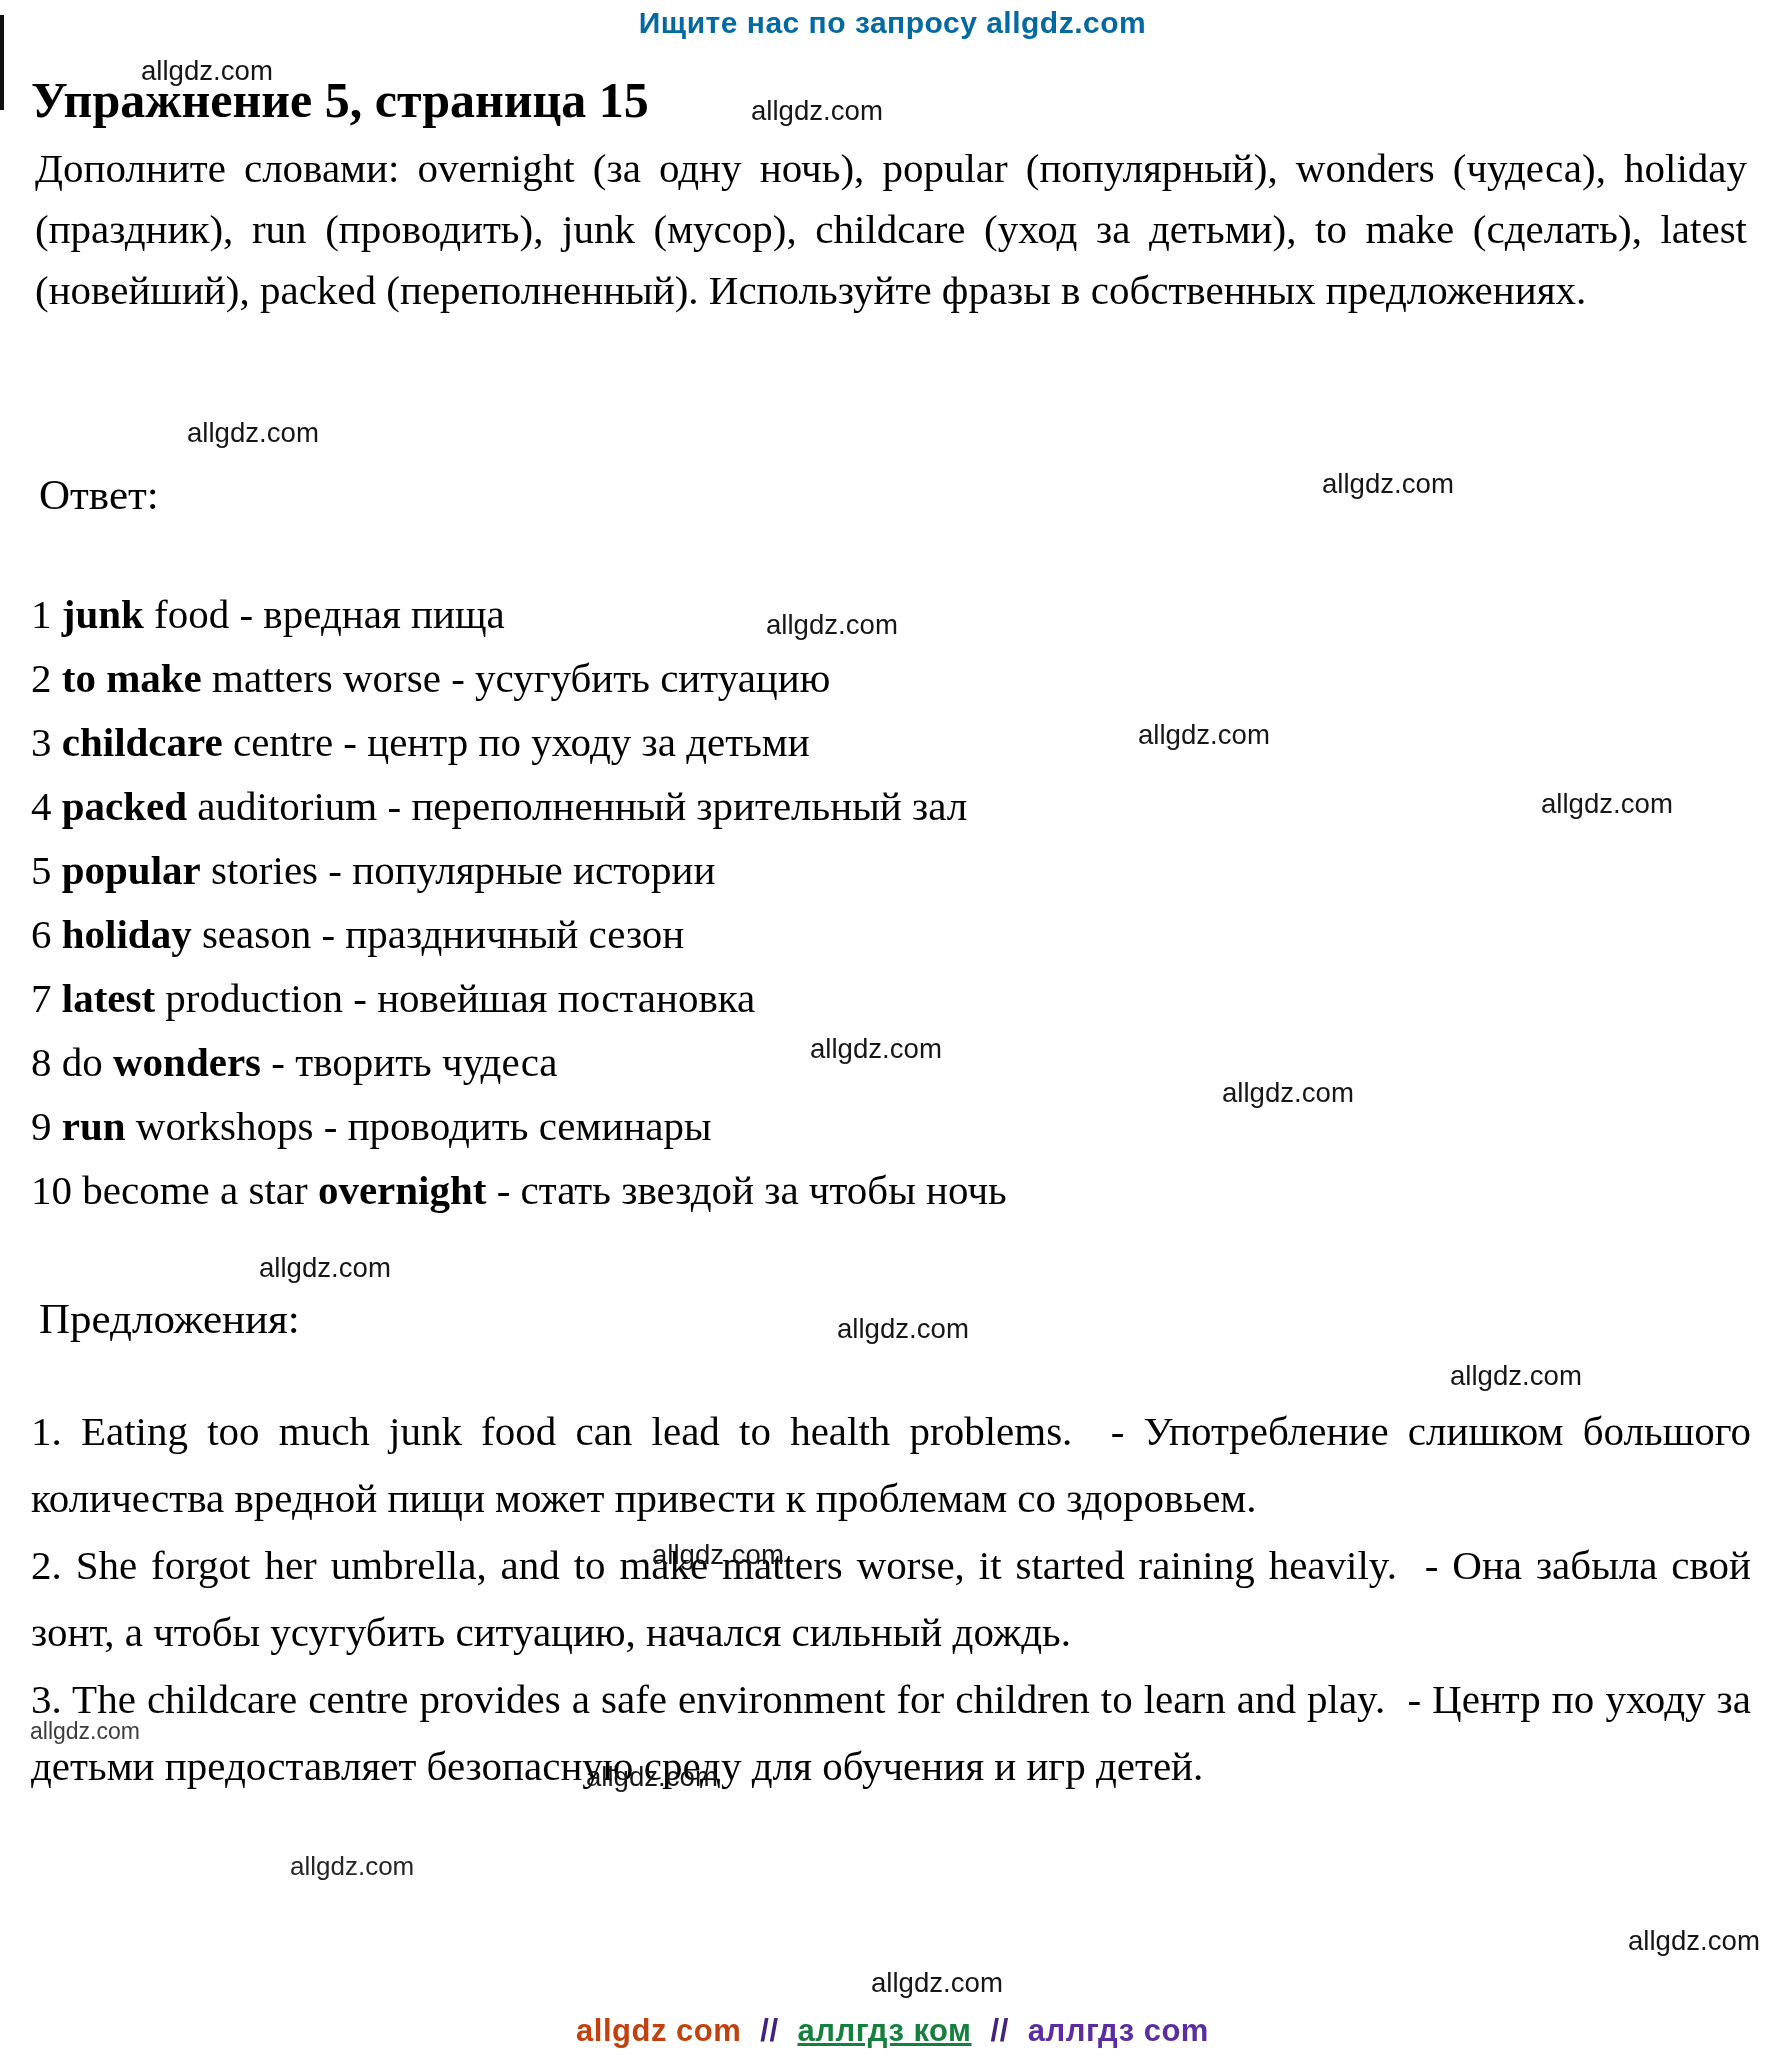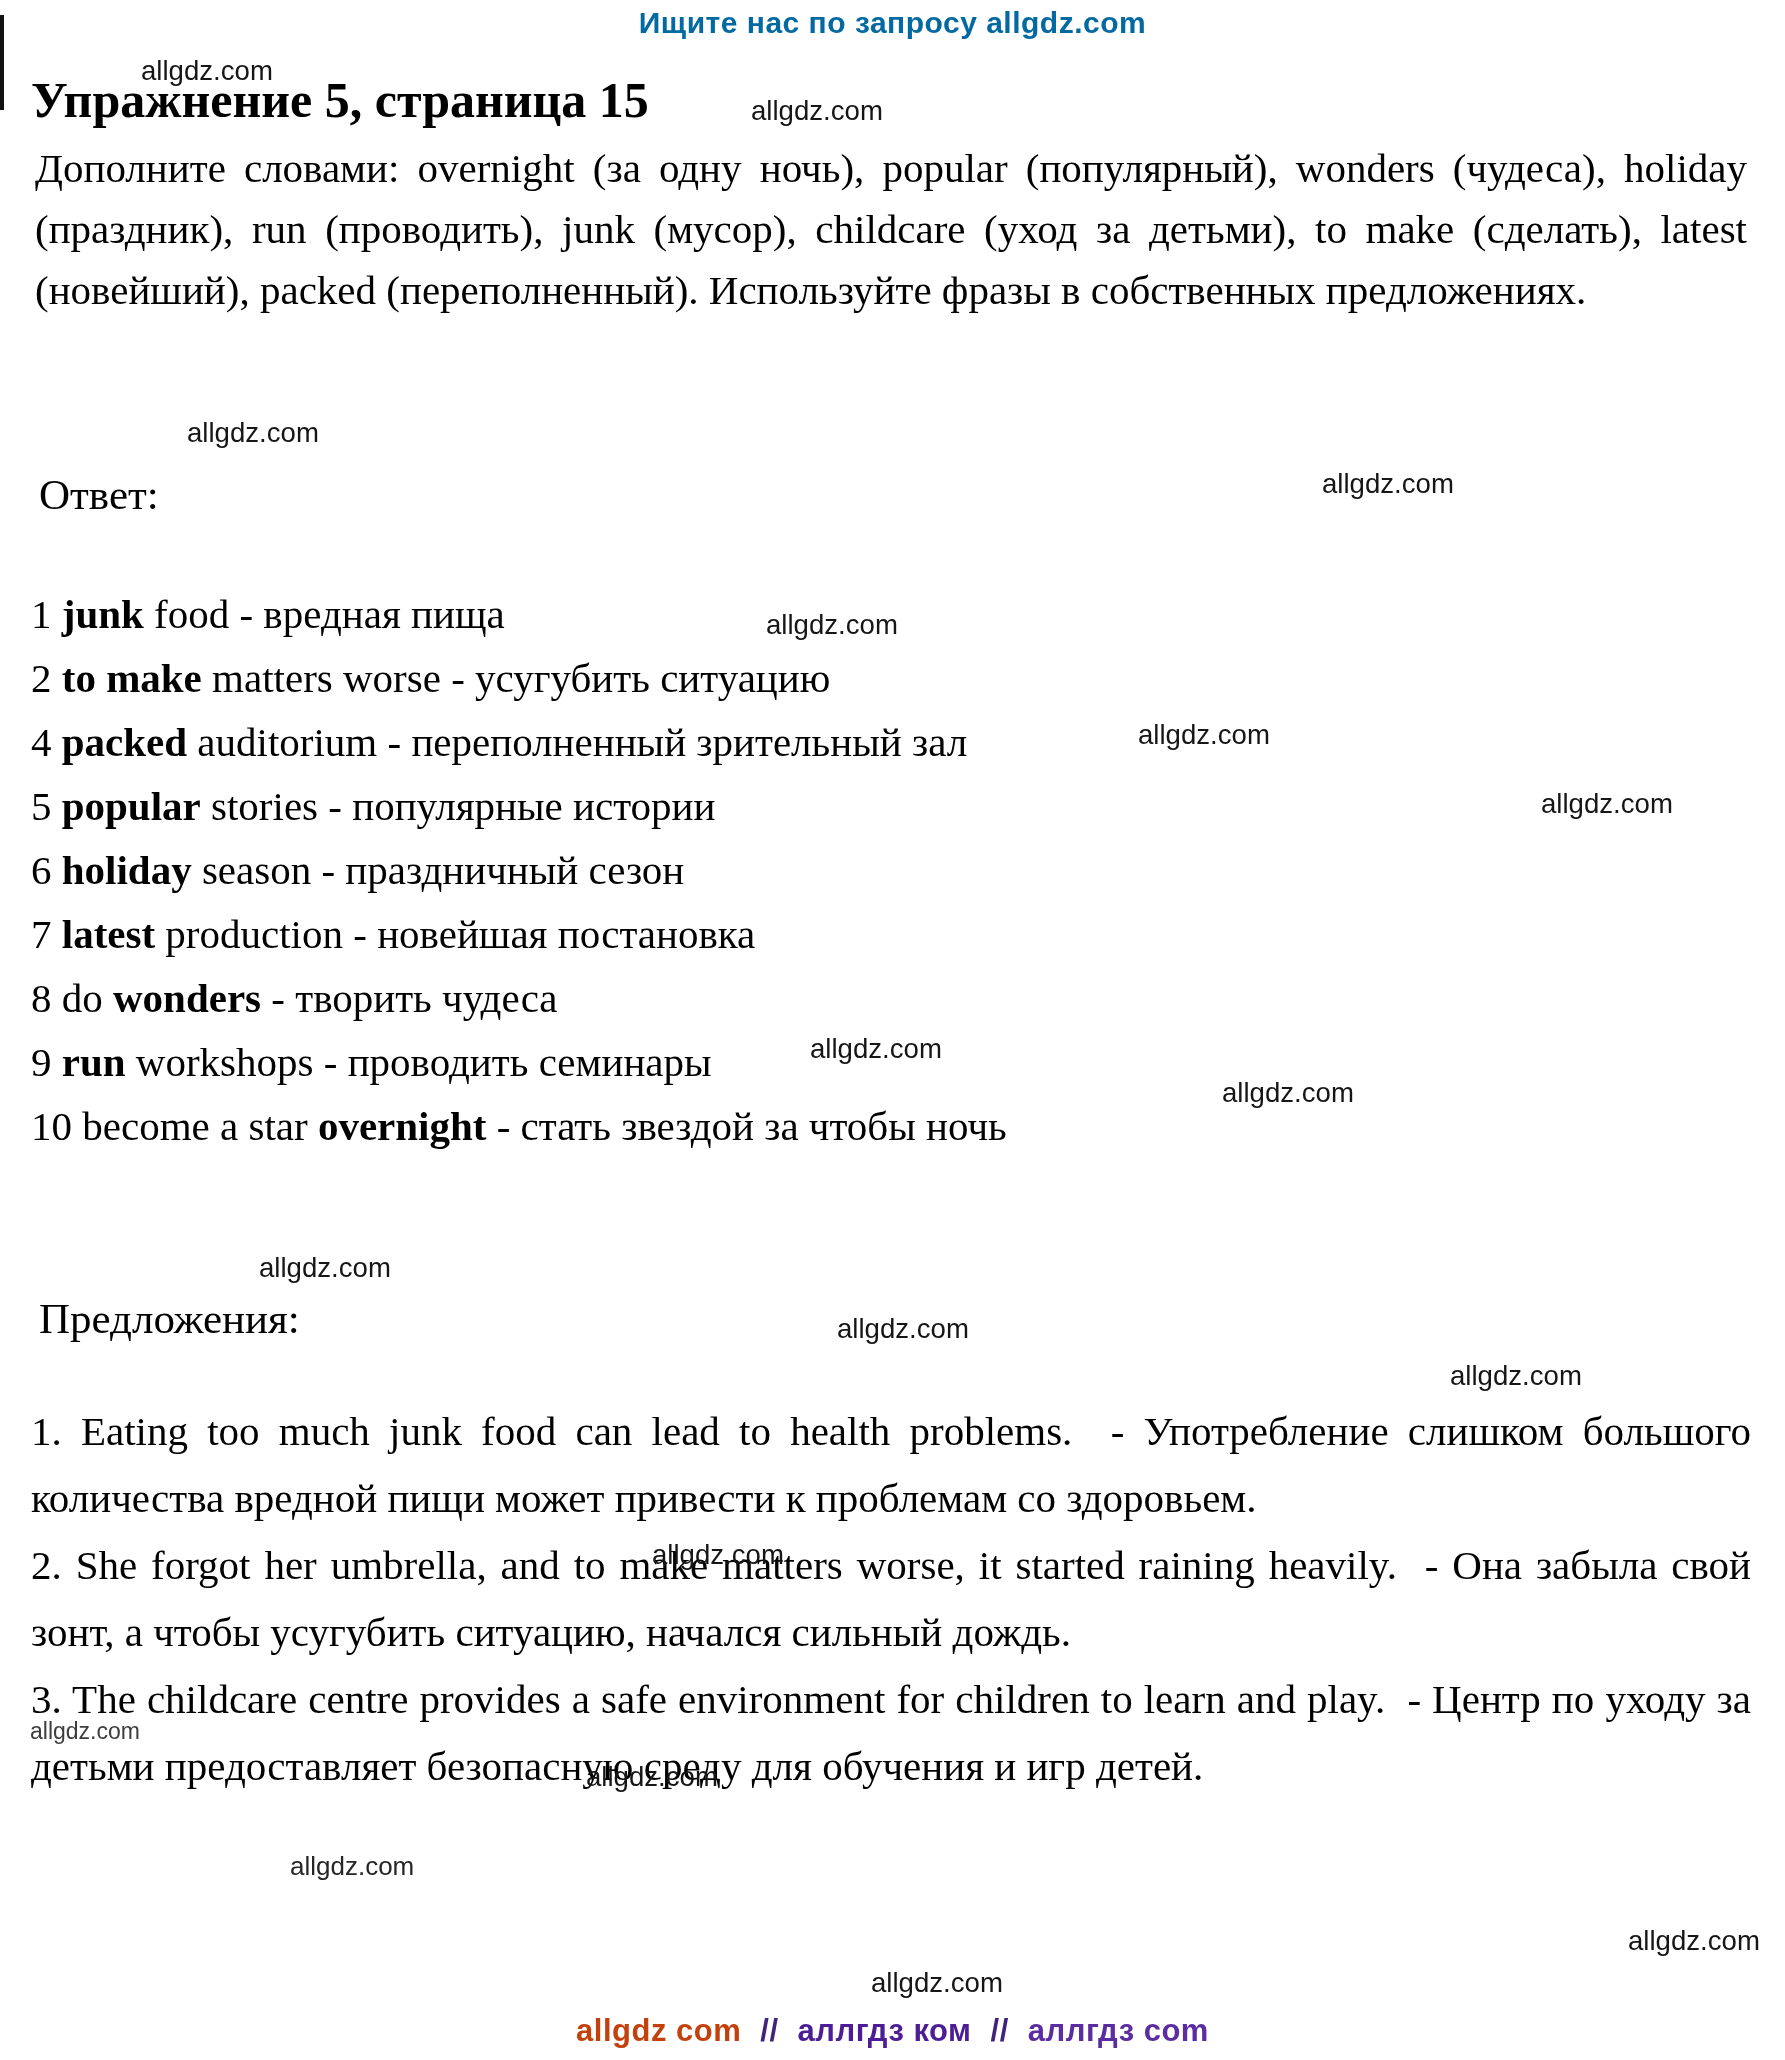--- a/index.html
+++ b/index.html
@@ -66,20 +66,21 @@
 
 <h1 class="heading">Упражнение 5, страница 15</h1>
 
 <p class="task">Дополните словами: overnight (за одну ночь), popular (популярный), wonders (чудеса), holiday (праздник), run (проводить), junk (мусор), childcare (уход за детьми), to make (сделать), latest (новейший), packed (переполненный). Используйте фразы в собственных предложениях.</p>
 
 <h2 class="section-label label-answer">Ответ:</h2>
 
 <div class="answers">
     <div class="answer-item"><span>1 </span><b>junk</b><span> food - вредная пища</span></div>
     <div class="answer-item"><span>2 </span><b>to make</b><span> matters worse - усугубить ситуацию</span></div>
+    <div class="answer-item"><span>3 </span><b>childcare</b><span> centre - центр по уходу за детьми</span></div>
     <div class="answer-item"><span>4 </span><b>packed</b><span> auditorium - переполненный зрительный зал</span></div>
     <div class="answer-item"><span>5 </span><b>popular</b><span> stories - популярные истории</span></div>
     <div class="answer-item"><span>6 </span><b>holiday</b><span> season - праздничный сезон</span></div>
     <div class="answer-item"><span>7 </span><b>latest</b><span> production - новейшая постановка</span></div>
     <div class="answer-item"><span>8 do </span><b>wonders</b><span> - творить чудеса</span></div>
     <div class="answer-item"><span>9 </span><b>run</b><span> workshops - проводить семинары</span></div>
     <div class="answer-item"><span>10 become a star </span><b>overnight</b><span> - стать звездой за чтобы ночь</span></div>
   </div>
 
 <h2 class="section-label label-sentences">Предложения:</h2>
@@ -102,14 +103,14 @@
 <span class="wm" style="left:259px;top:1252px">allgdz.com</span>
 <span class="wm" style="left:837px;top:1313px">allgdz.com</span>
 <span class="wm" style="left:1450px;top:1360px">allgdz.com</span>
 <span class="wm" style="left:652px;top:1539px">allgdz.com</span>
 <span class="wm small" style="left:30px;top:1718px">allgdz.com</span>
 <span class="wm" style="left:586px;top:1761px">allgdz.com</span>
 <span class="wm mid" style="left:290px;top:1851px">allgdz.com</span>
 <span class="wm" style="left:1628px;top:1925px">allgdz.com</span>
 <span class="wm" style="left:871px;top:1967px">allgdz.com</span>
 
-<div class="footer"><span style="color: #c2410c;">allgdz com</span><span style="color: rgb(66, 34, 124);">//</span><span style="color: #4c1d95;">аллгдз ком</span><span style="color: rgb(66, 34, 124);">//</span><span style="color: rgb(91, 45, 160);">аллгдз com</span></div>
+<div class="footer"><span style="color: #c2410c;">allgdz com</span><span style="color: rgb(66, 34, 124);">//</span><span style="color: #15803d; text-decoration: underline;">аллгдз ком</span><span style="color: rgb(66, 34, 124);">//</span><span style="color: rgb(91, 45, 160);">аллгдз com</span></div>
 
 
 </body></html>

